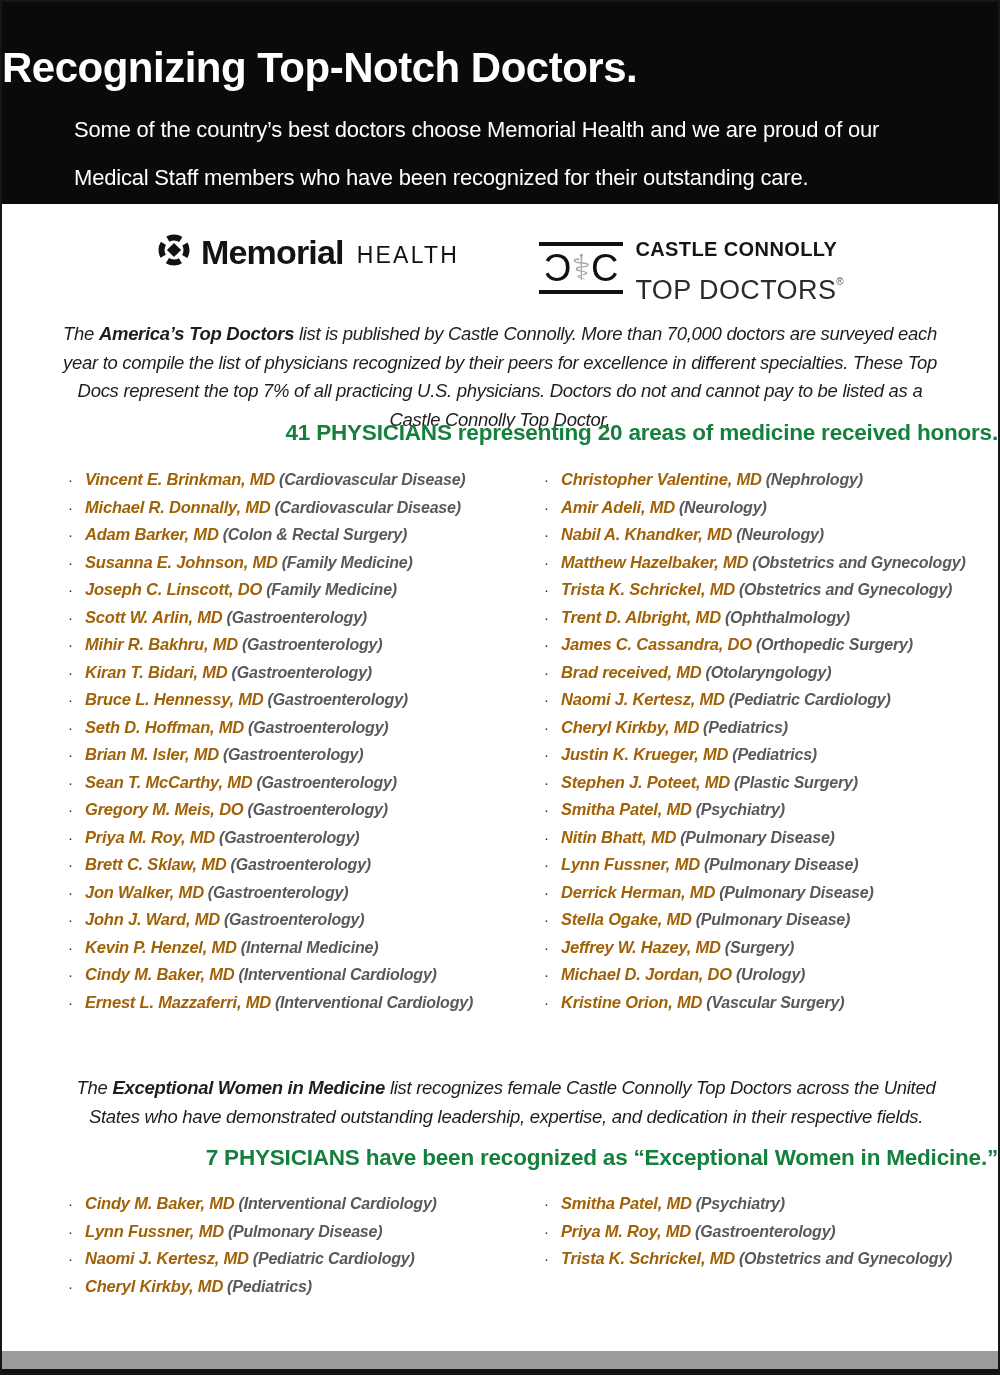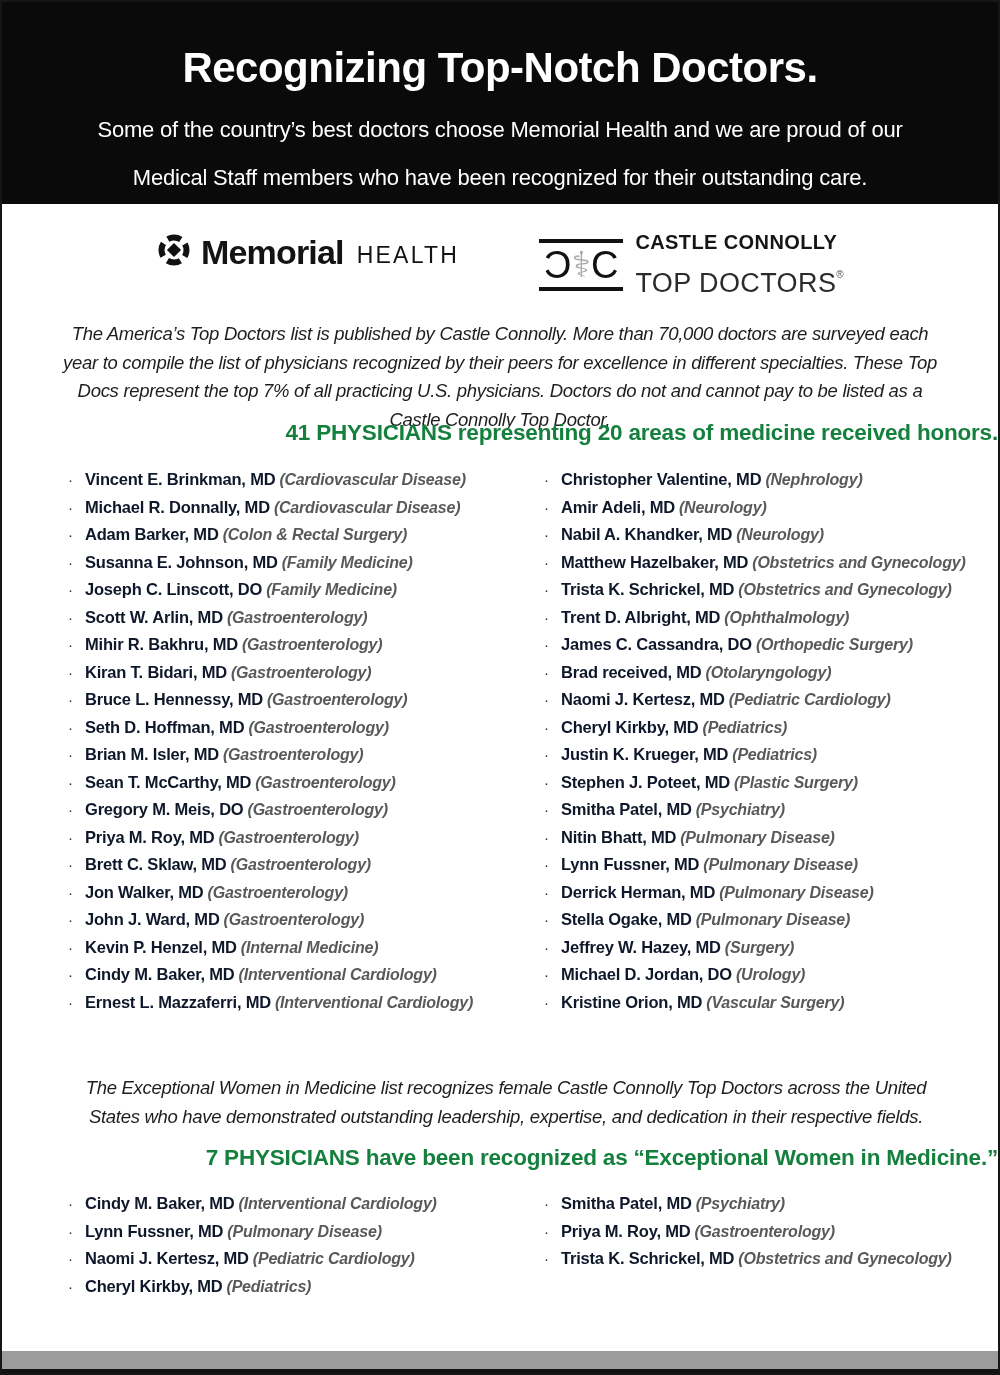--- a/index.html
+++ b/index.html
@@ -5,21 +5,21 @@
   * { margin:0; padding:0; box-sizing:border-box; }
   html,body { background:#e8e8e8; }
   body { font-family:"Liberation Sans", sans-serif; }
   .page {
     position:relative; width:1000px; height:1375px; margin:0 auto;
     background:#ffffff; border:2px solid #161616; overflow:hidden;
   }
   
   .hero {
     position:absolute; top:0; left:0; right:0; height:202px;
-    background:#0a0a0a; color:#ffffff; text-align:center;
+    background:#0a0a0a; color:#ffffff; text-align:left;
   }
   .hero h1 {
     padding-top:42px; font-size:42px; font-weight:700; letter-spacing:-0.5px;
   }
   .hero p {
     margin:14px auto 0; max-width:852px; font-size:22px; line-height:48px;
     font-weight:400; letter-spacing:-0.2px;
   }
   
   .logos {
@@ -31,49 +31,49 @@
   .mh-suffix { font-size:23px; font-weight:400; color:#131313; letter-spacing:2.2px; margin-left:4px; position:relative; top:3px; }
   .cc-logo { display:flex; align-items:center; gap:12px; }
   .cc-emblem {
     display:flex; align-items:center; gap:1px; padding:3px 5px;
     border-top:4px solid #111; border-bottom:4px solid #111; height:52px;
   }
   .cc-c { font-size:38px; font-weight:400; color:#111; line-height:1; }
   .cc-c.flip { display:inline-block; transform:scaleX(-1); }
   .cc-caduceus { font-size:36px; line-height:1; color:#a9a9a9; margin:0 -1px; }
   .cc-text { line-height:1; }
-  .cc-line1 { font-size:20px; font-weight:700; color:#151515; letter-spacing:0.4px; }
+  .cc-line1 { font-size:20px; font-weight:700; color:#151515; letter-spacing:0.4px;margin-top:7px; }
   .cc-line2 { font-size:27px; font-weight:400; color:#2b2b2b; letter-spacing:0.4px; margin-top:18px; }
   .cc-reg { font-size:10px; vertical-align:top; color:#555; }
   
   .intro {
     position:absolute; left:50px; right:50px; text-align:center;
     font-style:italic; font-size:18.5px; line-height:28.5px;
     color:#1e1e1e; letter-spacing:-0.3px;
   }
-  .intro strong { font-weight:400;text-align:right; }
+  .intro strong { font-weight:700;text-align:right; }
   .intro-1 { top:318px; }
   .intro-2 { top:1072px; left:62px; right:50px; }
   
   .sec-heading {
     position:absolute; left:0; right:0; text-align:right;
     font-size:22.5px; font-weight:700; color:#15803d; letter-spacing:-0.2px;
   }
   .h-41 { top:418px; }
   .h-7 { top:1143px; }
   
   .doc-columns { position:absolute; left:66px; right:10px; display:flex; }
   .cols-top { top:464px; }
   .cols-women { top:1188px; }
   .doc-col { list-style:none; }
   .doc-col-left { width:476px; flex:0 0 476px; }
   .doc-col-right { flex:1; }
   .doc-col li { height:27.5px; line-height:27.5px; white-space:nowrap; }
   .bullet { display:inline-block; width:17px; color:#2a2a2a; font-size:15px; vertical-align:top; }
-  .doc-name { font-weight:700; font-size:16.5px; color:#0f172a; letter-spacing:-0.2px; }
+  .doc-name { font-weight:700; font-size:16.5px; color:#a16207; letter-spacing:-0.2px;font-style:italic; }
   .doc-spec { font-style:italic; font-size:16px; color:#58595b; letter-spacing:-0.2px; margin-left:4px;font-weight:bold; }
   
   .footer-gray { position:absolute; left:0; right:0; bottom:4px; height:18px; background:#9c9c9c; }
   .footer-black { position:absolute; left:0; right:0; bottom:0; height:4px; background:#111111; }
 </style>
 </head>
 <body>
 
 <div class="page">
 

